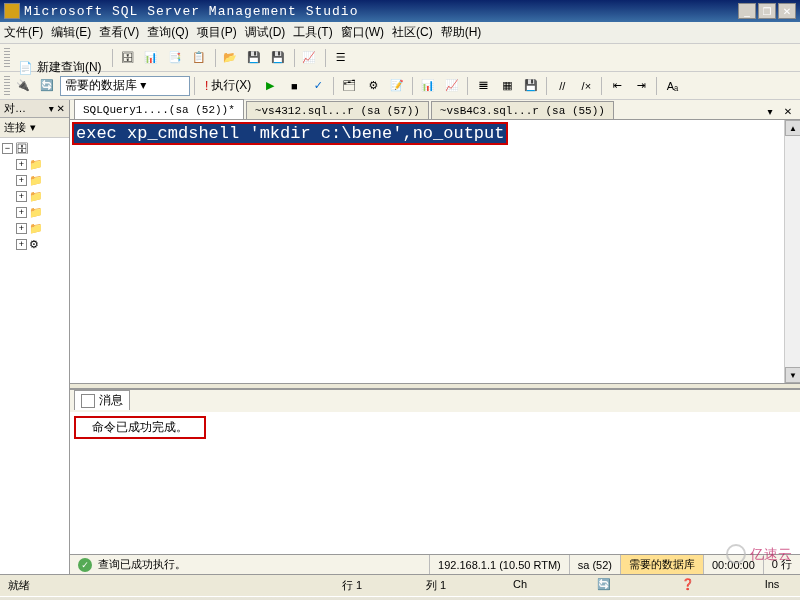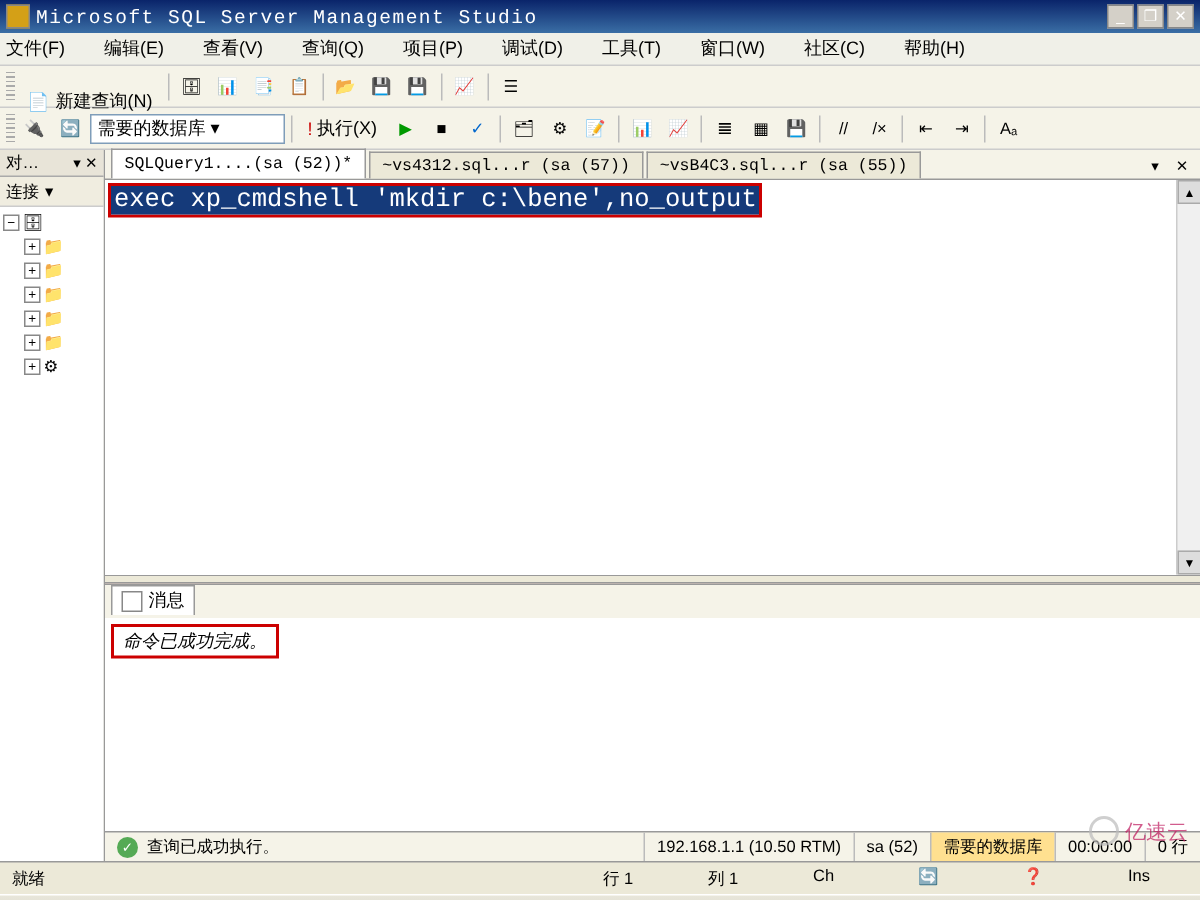--- a/index.html
+++ b/index.html
@@ -4,21 +4,21 @@
   <style>
     * { box-sizing: border-box; margin: 0; padding: 0; }
     body { font-family: "Microsoft YaHei", SimSun, Arial, sans-serif; font-size: 12px; background: #ece9d8; width: 800px; height: 600px; overflow: hidden; position: relative; }
     
     .titlebar { height: 22px; background: linear-gradient(to bottom, #0a246a, #3a6ea5); color: #fff; display: flex; align-items: center; padding: 0 4px; }
     .titlebar-icon { width: 16px; height: 16px; margin-right: 4px; background: #d4a017; border: 1px solid #888; }
     .titlebar-text { font-family: "Courier New", monospace; font-size: 13px; flex: 1; letter-spacing: 1px; }
     .win-buttons { display: flex; gap: 2px; }
     .win-btn { width: 18px; height: 16px; background: #d4d0c8; border: 1px solid #888; font-size: 10px; display: flex; align-items: center; justify-content: center; cursor: pointer; }
     
-    .menubar { height: 22px; background: #f0f0e8; display: flex; align-items: center; padding: 0 4px; gap: 26px; border-bottom: 1px solid #ccc; }
+    .menubar { height: 22px; background: #f0f0e8; display: flex; align-items: center; padding: 0 4px; gap: 8px; border-bottom: 1px solid #ccc; }
     .menu-item { cursor: pointer; font-size: 12px; }
     
     .toolbar1 { height: 28px; background: #f5f3e8; display: flex; align-items: center; padding: 0 4px; gap: 2px; border-bottom: 1px solid #ccc; }
     .tb-grip { width: 6px; height: 20px; background: repeating-linear-gradient(to bottom, #aaa 0, #aaa 1px, transparent 1px, transparent 3px); }
     .tb-btn { min-width: 22px; height: 22px; display: flex; align-items: center; justify-content: center; cursor: pointer; padding: 0 3px; font-size: 11px; }
     .new-query-btn { display: flex; align-items: center; gap: 4px; padding: 0 6px; height: 22px; cursor: pointer; margin-top: 20px; }
     .new-query-btn::before { content: "📄"; }
     .tb-sep { width: 1px; height: 18px; background: #bbb; margin: 0 2px; }
     
     .toolbar2 { height: 28px; background: #f5f3e8; display: flex; align-items: center; padding: 0 4px; gap: 2px; border-bottom: 1px solid #ccc; }
@@ -50,31 +50,31 @@
     .sql-highlight { display: inline-block; border: 2px solid #c00; padding: 0; }
     .sql-selected { background: #153a7a; color: #fff; padding: 0 2px; }
     
     .splitter { height: 6px; background: #ece9d8; border-top: 1px solid #999; border-bottom: 1px solid #999; cursor: ns-resize; }
     
     .results-pane { height: 165px; display: flex; flex-direction: column; background: #fff; border-top: 1px solid #999; }
     .results-tabs { height: 22px; background: #f5f3e8; display: flex; align-items: flex-start; padding: 0 4px; gap: 6px; }
     .results-tab { display: flex; align-items: center; gap: 4px; font-size: 12px; padding: 0 6px; height: 20px; background: #fff; border: 1px solid #999; border-bottom: none; cursor: pointer; }
     .results-tab-icon { width: 14px; height: 14px; background: #fff; border: 1px solid #888; }
     .results-content { flex: 1; padding: 4px; overflow: auto; }
-    .success-msg { border: 2px solid #c00; padding: 1px 6px; display: inline-block; font-size: 12px; font-style: italic; }
+    .success-msg { border: 2px solid #c00; padding: 1px 16px; display: inline-block; font-size: 12px; }
     
     .statusbar { height: 20px; background: #f5f3e8; border-top: 1px solid #999; display: flex; align-items: center; font-size: 11px; }
     .sb-success { display: flex; align-items: center; gap: 6px; padding: 0 8px; flex: 1; }
     .sb-check { width: 14px; height: 14px; border-radius: 50%; background: #5a5; color: #fff; display: flex; align-items: center; justify-content: center; font-size: 9px; }
     .sb-segment { padding: 0 8px; border-left: 1px solid #bbb; height: 100%; display: flex; align-items: center; }
     .sb-highlight { background: #ffe090; }
     
     .app-statusbar { height: 22px; background: #ece9d8; border-top: 1px solid #999; display: flex; align-items: center; padding: 0 8px; font-size: 11px; }
     .sb-ready { flex: 1; }
-    .sb-info { display: flex; gap: 30px; }
+    .sb-info { display: flex; gap: 44px; text-align: center; }
     .sb-info span { min-width: 40px; }
     
     .taskbar { height: 32px; background: linear-gradient(to bottom, #e8e6da, #d4d0c0); border-top: 1px solid #fff; display: flex; align-items: center; padding: 0 4px; gap: 4px; position: relative; }
     .start-btn { height: 26px; padding: 0 10px; background: linear-gradient(to bottom, #f0eee4, #d8d4c4); border: 1px solid #aaa; border-radius: 3px; display: flex; align-items: center; gap: 4px; cursor: pointer; font-size: 12px; }
     .taskbar-icon { width: 30px; height: 26px; background: #e0ddd0; border: 1px solid #aaa; display: flex; align-items: center; justify-content: center; cursor: pointer; font-size: 14px; }
     .watermark { position: absolute; right: 8px; bottom: 36px; font-size: 14px; color: #be185d; opacity: 0.7; display: flex; align-items: flex-end; gap: 4px; }
     .watermark-icon { width: 20px; height: 20px; border-radius: 50%; border: 2px solid #bbb; }
     
     .scrollbar-v { position: absolute; right: 0; top: 0; bottom: 0; width: 16px; background: #f0f0f0; border-left: 1px solid #ccc; }
     .scrollbar-btn { width: 16px; height: 16px; background: #ddd; border: 1px solid #aaa; display: flex; align-items: center; justify-content: center; font-size: 8px; }

